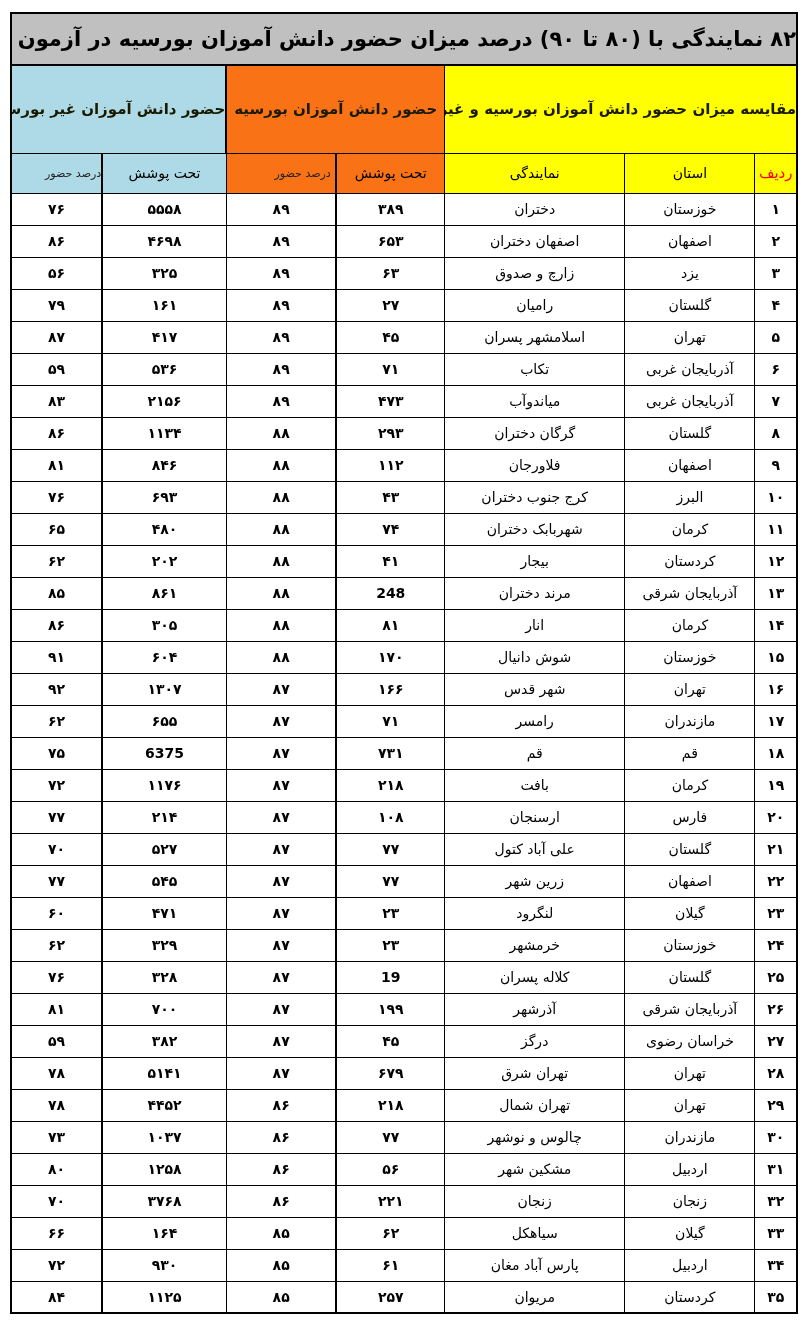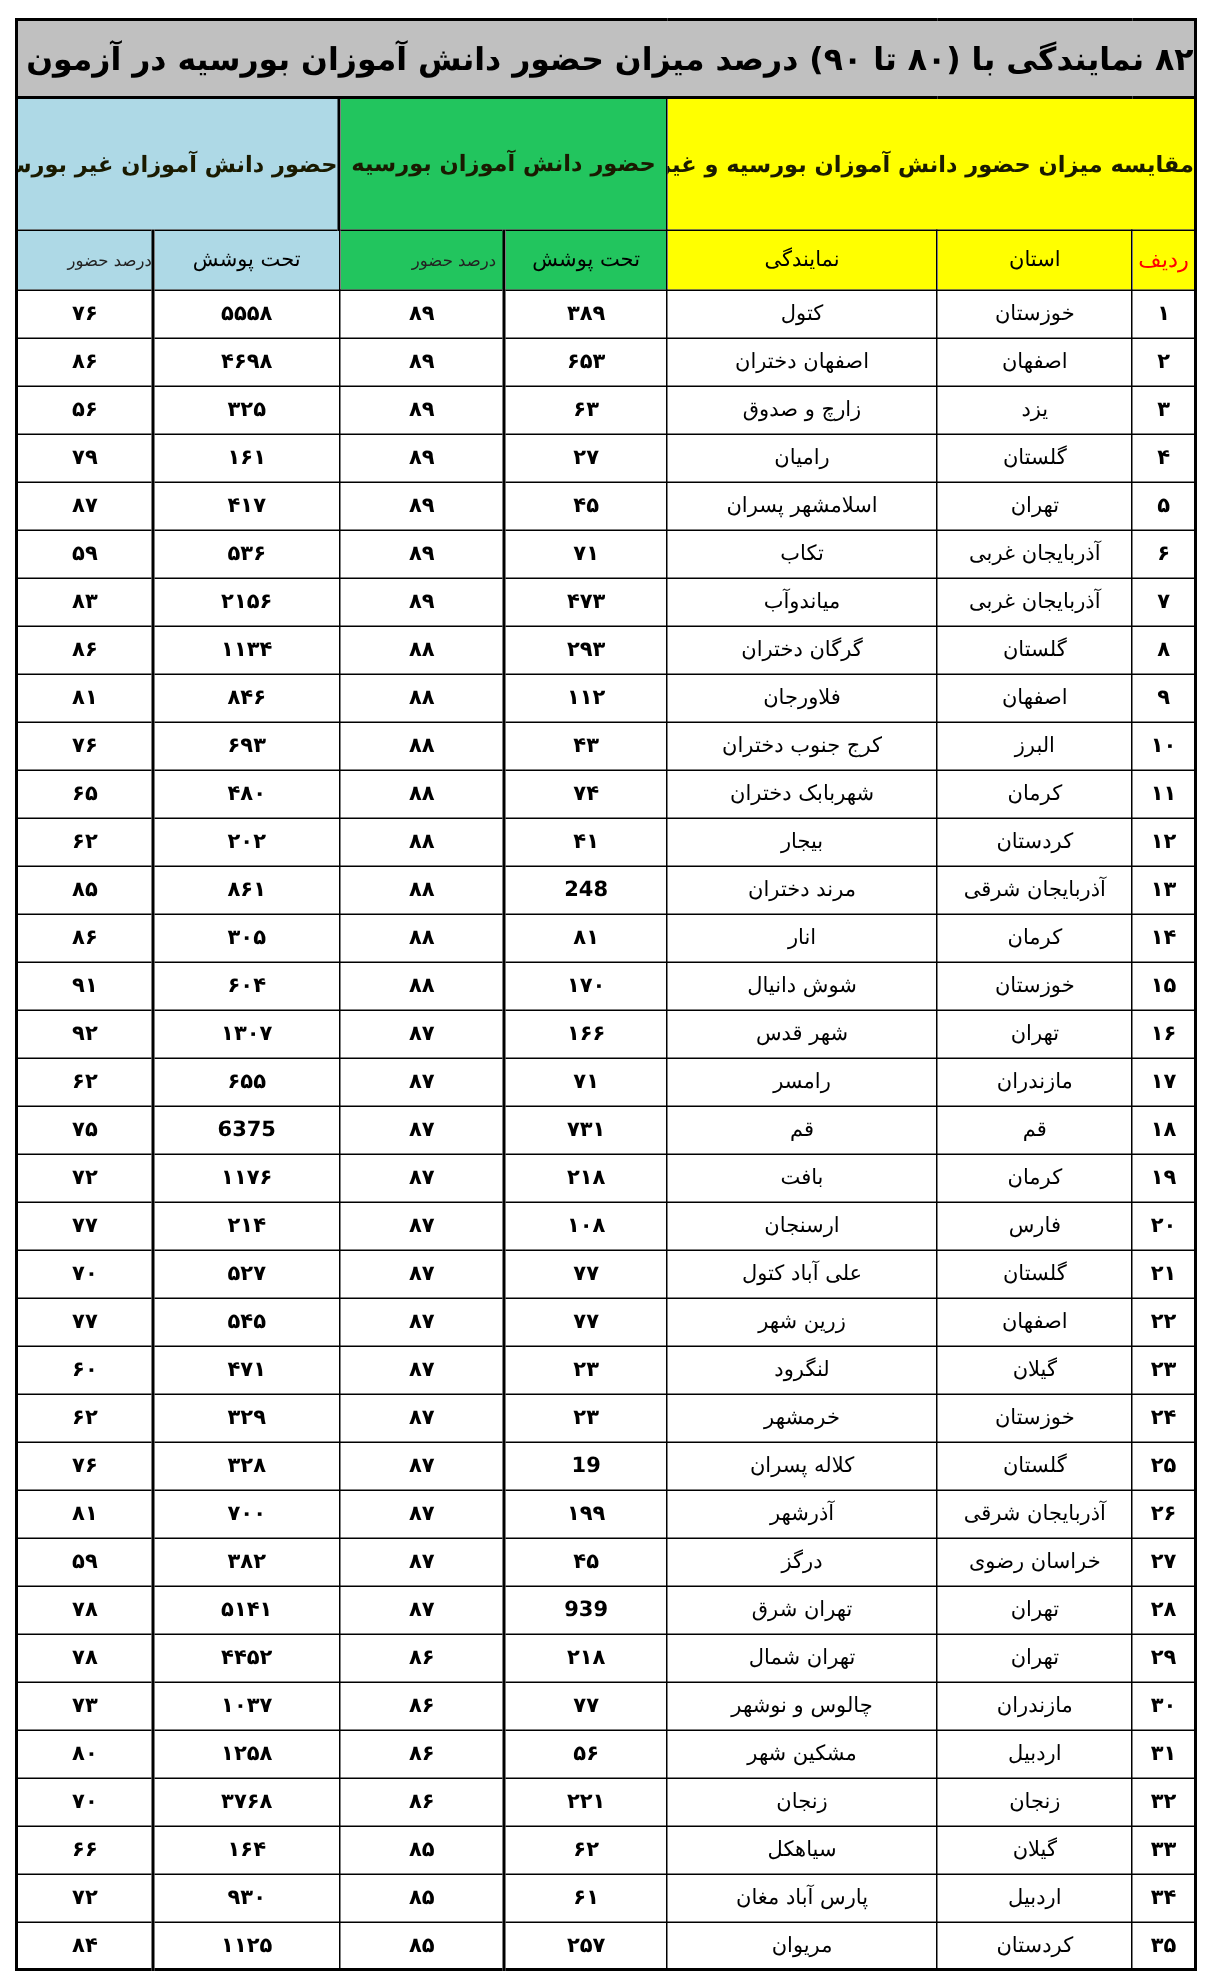--- a/index.html
+++ b/index.html
@@ -37,21 +37,21 @@
     background: #c0c0c0;
     font-size: 21px;
     font-weight: bold;
     color: #000000;
     border: 2px solid #000000;
   }
 
   
   .grp { height: 88px; font-size: 15px; font-weight: bold; color: #1a1a00; }
   .grp-blue   { background: #aed9e6; }
-  .grp-peach  { background: #22c55e; }
+  .grp-peach  { background: #f97316; }
   .grp-yellow { background: #ffff00; }
 
   
   .sub { height: 40px; }
   .sub-small { font-size: 11px; font-weight: normal; color: #222222; padding-left: 43px; }
   .sub-bold  { font-size: 14px; font-weight: normal; color: #000000; }
   .radif-head { color: #ff0000; font-weight: normal; font-size: 15px; }
 
   
   .sep-l { border-left-width: 2px; }
@@ -93,21 +93,21 @@
         <th class="sub grp-peach sub-bold sep-l">تحت پوشش</th>
         <th class="sub grp-peach sub-small">درصد حضور</th>
         <th class="sub grp-blue sub-bold sep-l">تحت پوشش</th>
         <th class="sub grp-blue sub-small">درصد حضور</th>
       </tr>
     </thead>
     <tbody>
         <tr>
           <td class="num">۱</td>
           <td class="name">خوزستان</td>
-          <td class="name">کتول</td>
+          <td class="name">دختران</td>
           <td class="num sep-l">۳۸۹</td>
           <td class="num">۸۹</td>
           <td class="num sep-l">۵۵۵۸</td>
           <td class="num">۷۶</td>
         </tr>
         <tr>
           <td class="num">۲</td>
           <td class="name">اصفهان</td>
           <td class="name">اصفهان دختران</td>
           <td class="num sep-l">۶۵۳</td>
@@ -337,21 +337,21 @@
           <td class="name">درگز</td>
           <td class="num sep-l">۴۵</td>
           <td class="num">۸۷</td>
           <td class="num sep-l">۳۸۲</td>
           <td class="num">۵۹</td>
         </tr>
         <tr>
           <td class="num">۲۸</td>
           <td class="name">تهران</td>
           <td class="name">تهران شرق</td>
-          <td class="num sep-l">939</td>
+          <td class="num sep-l">۶۷۹</td>
           <td class="num">۸۷</td>
           <td class="num sep-l">۵۱۴۱</td>
           <td class="num">۷۸</td>
         </tr>
         <tr>
           <td class="num">۲۹</td>
           <td class="name">تهران</td>
           <td class="name">تهران شمال</td>
           <td class="num sep-l">۲۱۸</td>
           <td class="num">۸۶</td>

